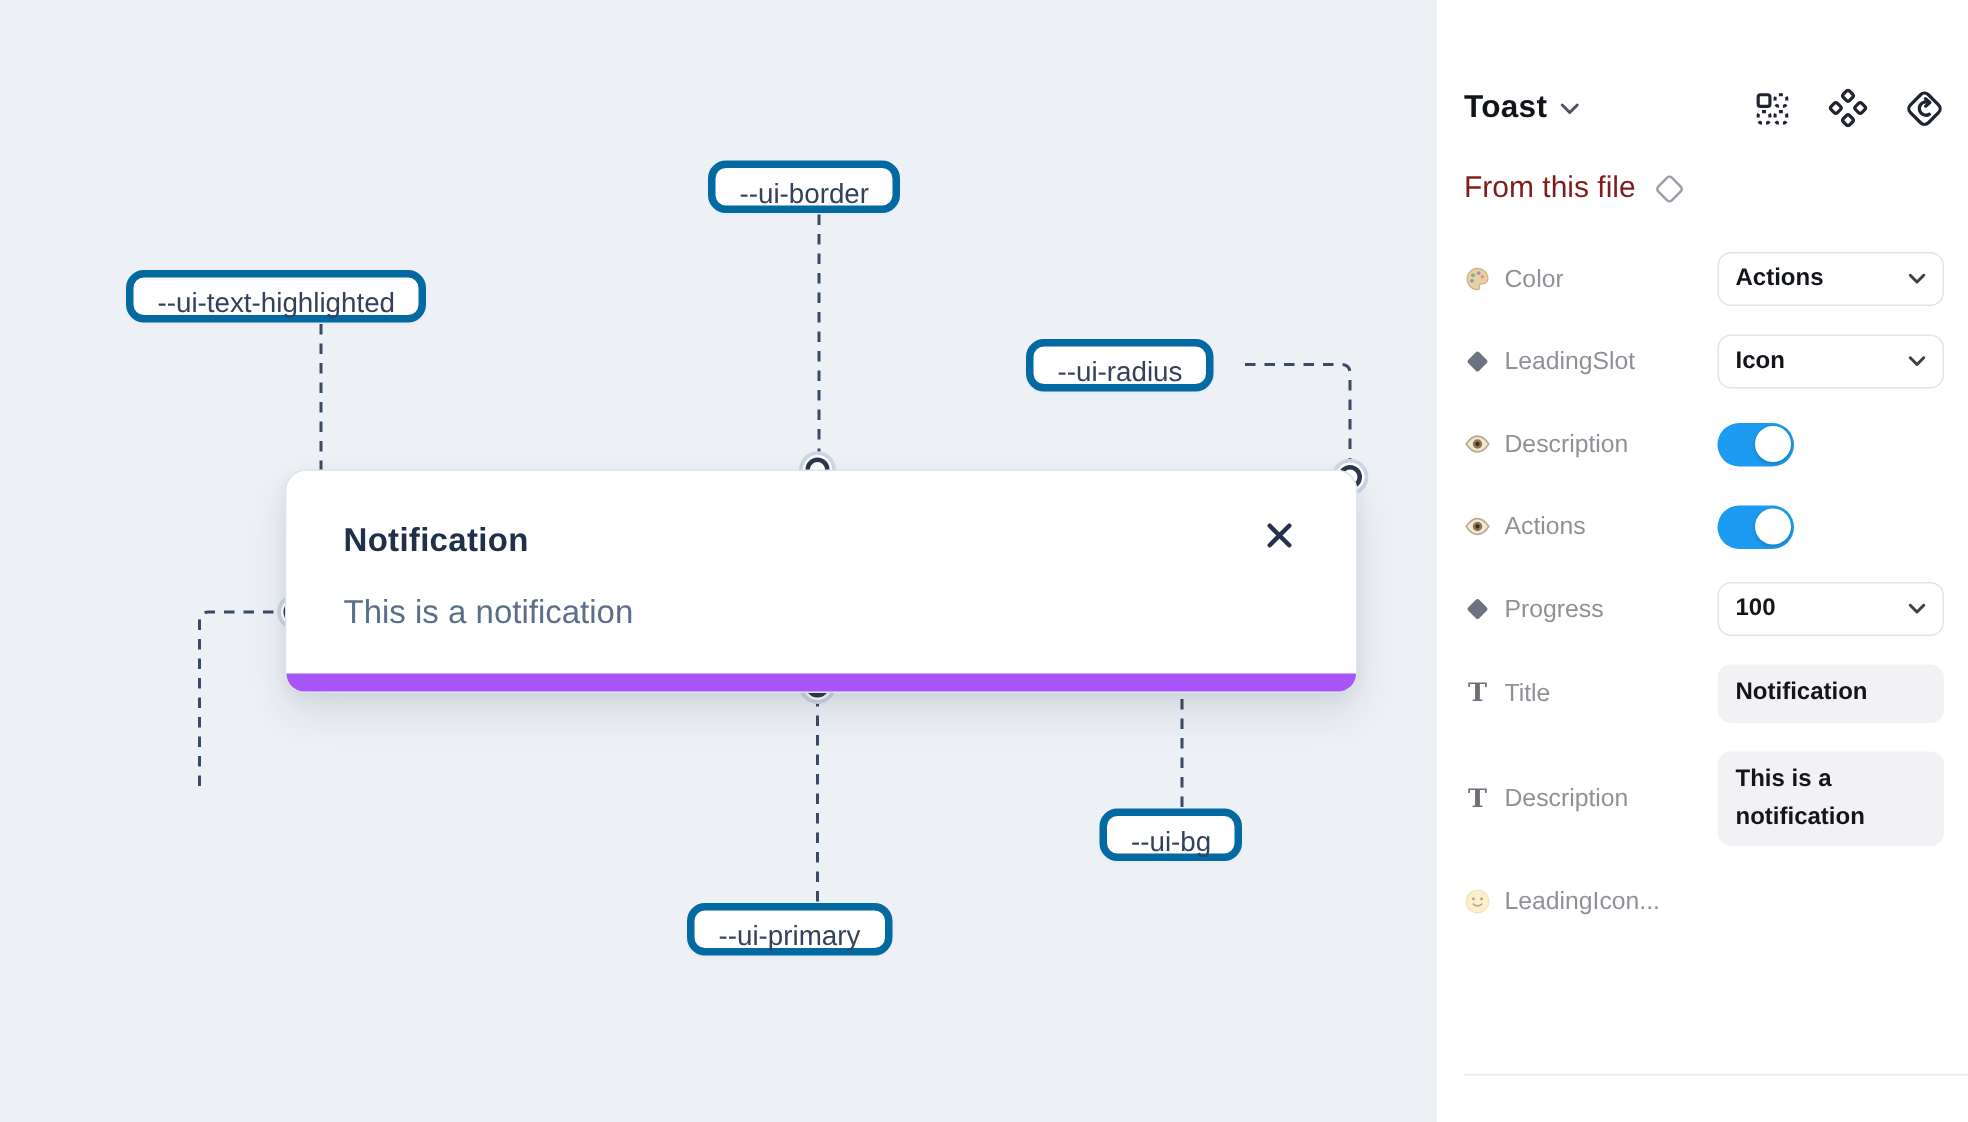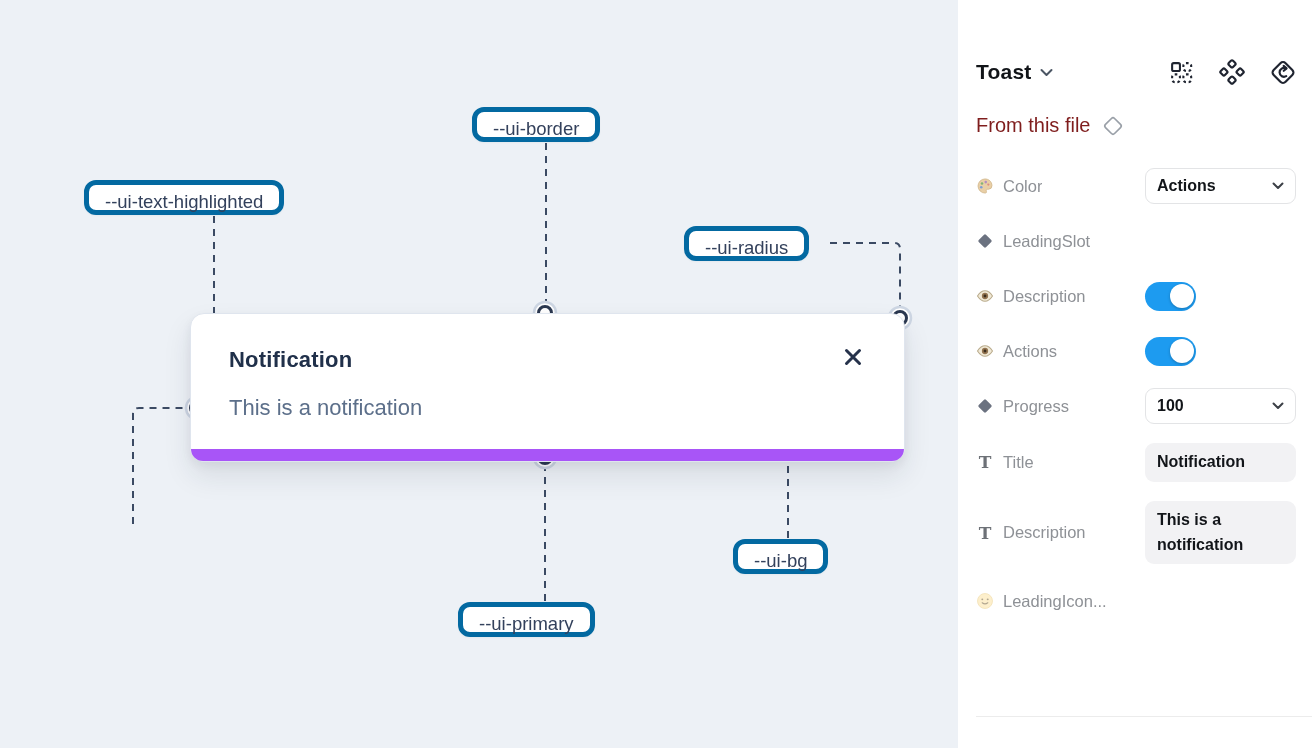--- a/index.html
+++ b/index.html
@@ -277,20 +277,28 @@
 
     <div class="prop-row">
       <div class="prop-label">
         <span class="icon-16">
           <svg width="18" height="18" viewBox="0 0 24 24">
             <rect x="5.2" y="5.2" width="13.6" height="13.6" rx="1.8" transform="rotate(45 12 12)" fill="#6b7280"></rect>
           </svg>
         </span>
         <span>LeadingSlot</span>
       </div>
+      <div class="prop-control">
+        <div class="select-box">
+          <span class="val">Icon</span>
+          <svg class="chev" width="12" height="8" viewBox="0 0 12 8">
+            <path d="M1.5 1.5 L6 6 L10.5 1.5" fill="none" stroke="#3c4047" stroke-width="2" stroke-linecap="round" stroke-linejoin="round"></path>
+          </svg>
+        </div>
+      </div>
     </div>
 
     <div class="prop-row">
       <div class="prop-label">
         <span class="icon-16">
           <svg width="18" height="18" viewBox="0 0 24 24">
             <path d="M2 12c3.2-5 7-7 10-7s6.8 2 10 7c-3.2 5-7 7-10 7s-6.8-2-10-7z" fill="#f1e9d6" stroke="#b9ab8c" stroke-width="1.4"></path>
             <circle cx="12" cy="12" r="4.2" fill="#937450"></circle>
             <circle cx="12" cy="12" r="1.9" fill="#3c2e1e"></circle>
           </svg>

